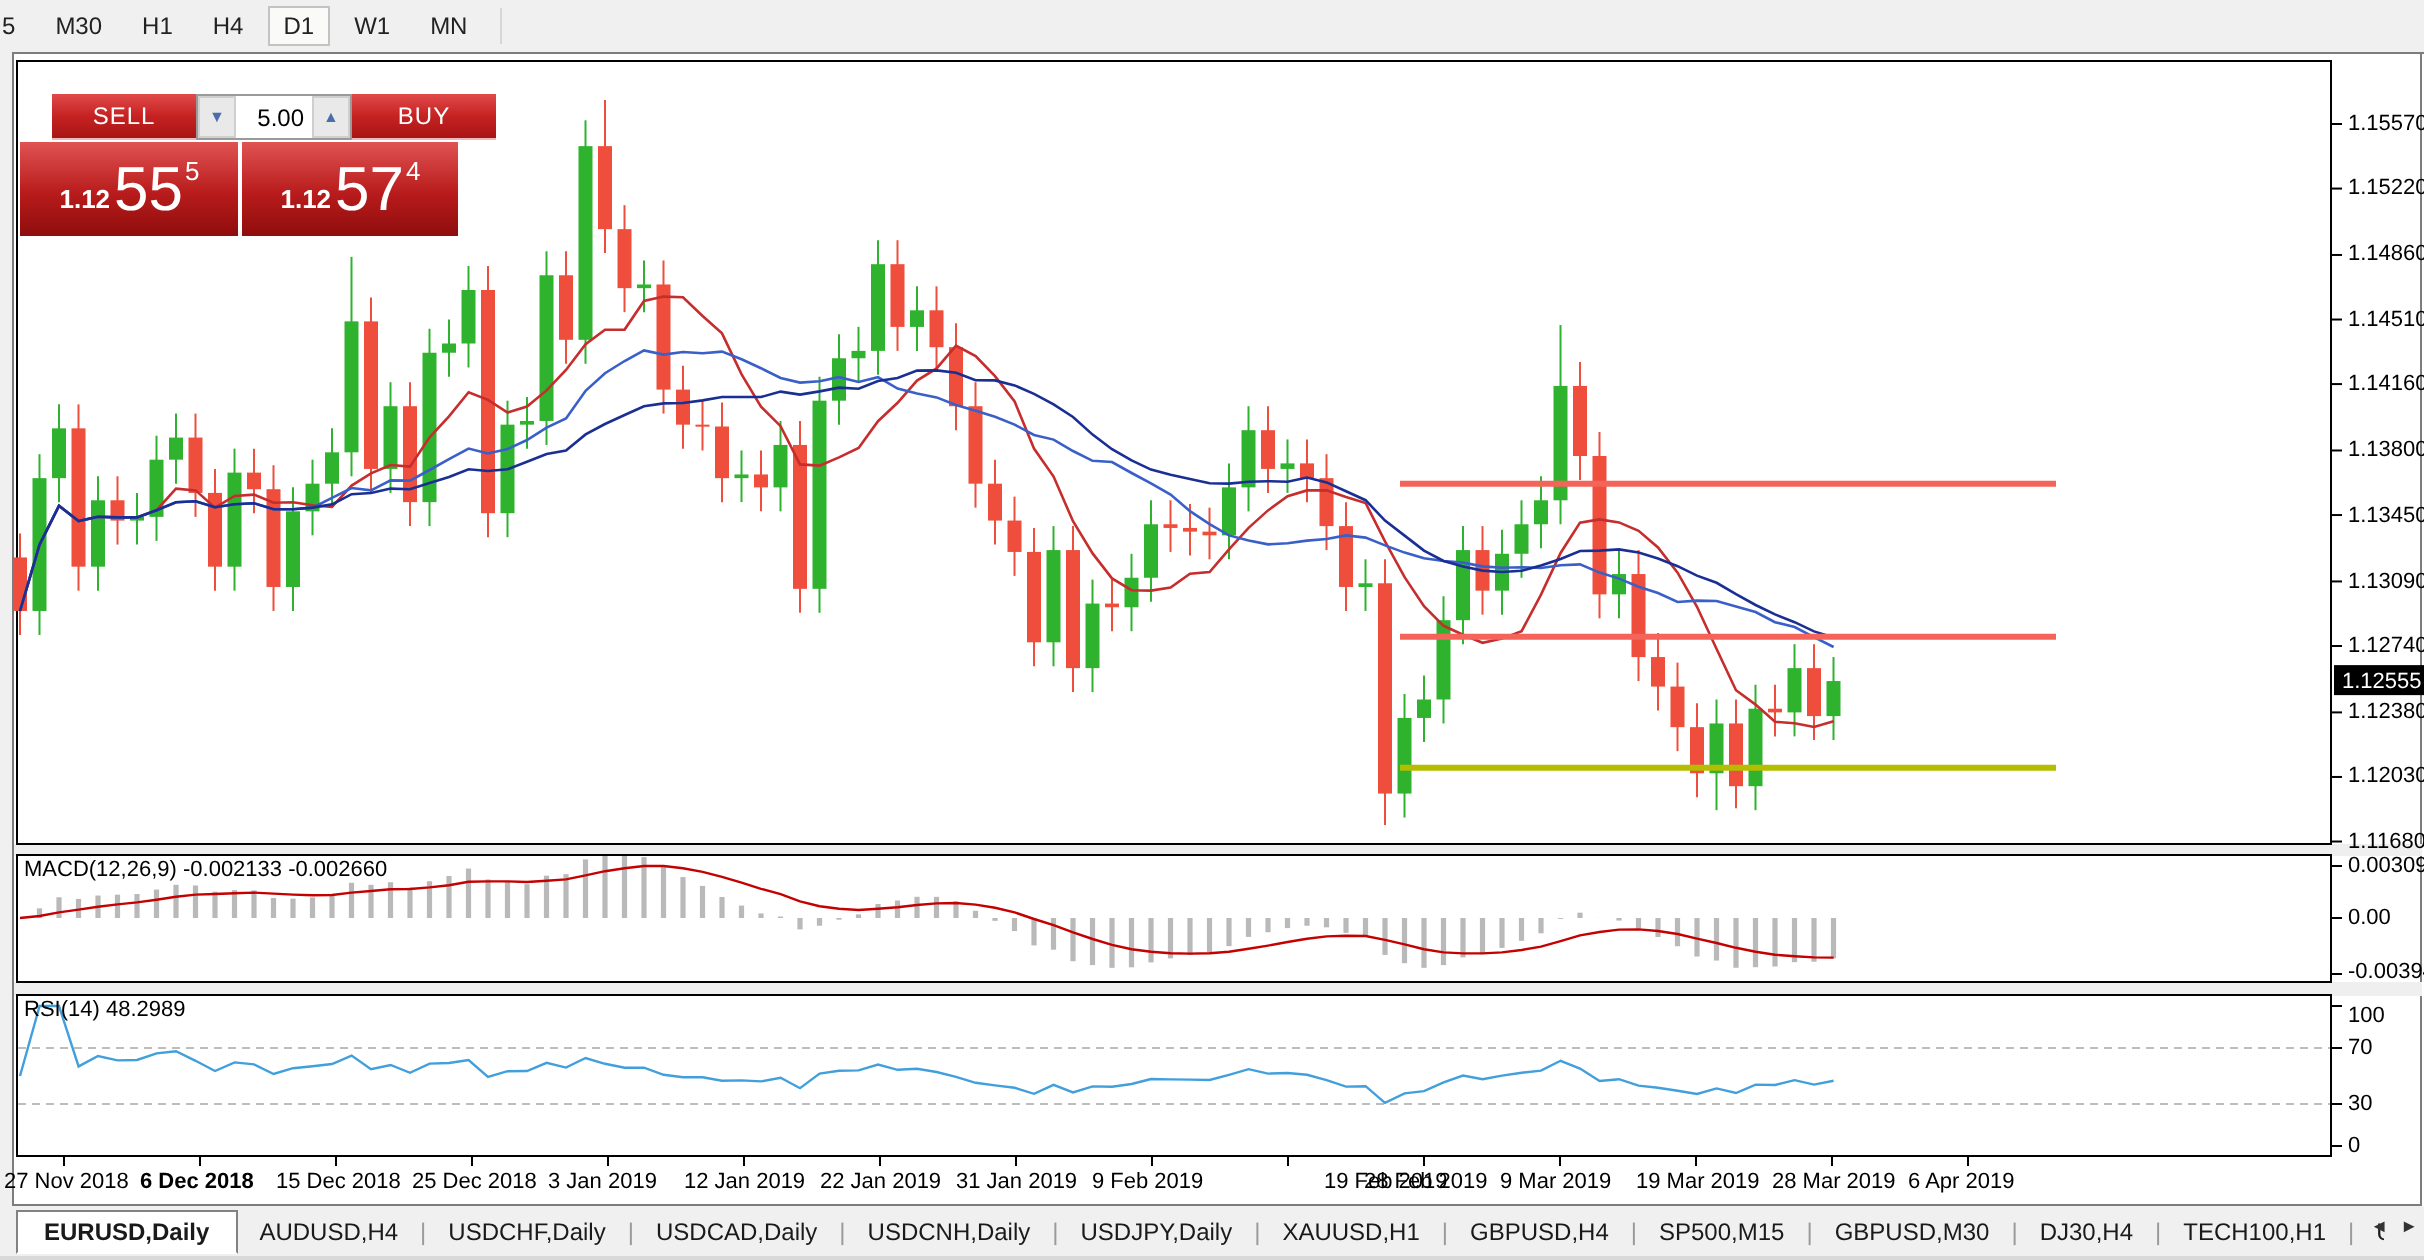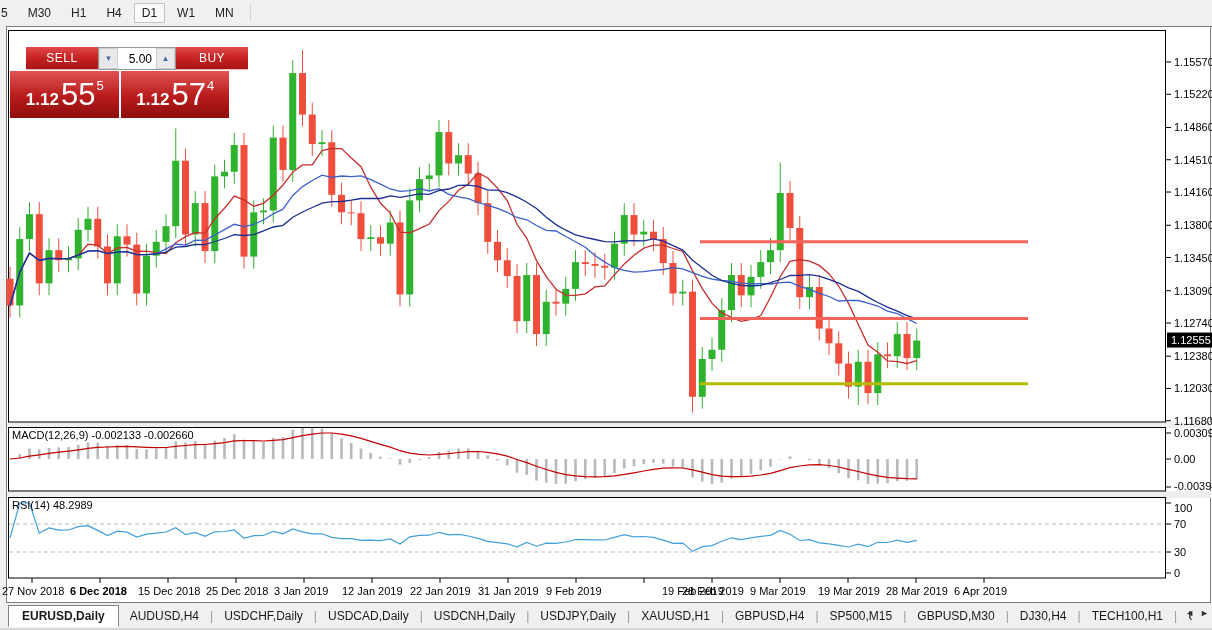--- a/index.html
+++ b/index.html
@@ -36,21 +36,21 @@
     border-bottom:1px solid #f0b9b9;cursor:pointer;}
   #tw-spin{flex:1;display:flex;border:1px solid #9a9a9a;background:#fff;}
   .spin-btn{width:17px;display:flex;align-items:center;justify-content:center;
     background:#e9e9e9;color:#4a6ea9;font-size:8px;cursor:pointer;border:1px solid #cfcfcf;}
   .vol-input{flex:1;border:none;outline:none;text-align:right;font-size:12px;width:30px;
     font-family:"Liberation Sans",sans-serif;padding:0 4px;}
   #tw-row2{display:flex;height:47px;}
   .price-panel{flex:1;display:flex;align-items:center;justify-content:center;color:#fff;cursor:pointer;
     background:linear-gradient(180deg,#e05353 0%,#b81b1b 55%,#8f0d0d 100%);}
   .price-panel.left{margin-right:2px;}
-  .pp-small{font-size:17px;font-weight:bold;margin-right:2px;margin-top:10px;}
+  .pp-small{font-size:13px;font-weight:bold;margin-right:2px;margin-top:10px;}
   .pp-big{font-size:31px;}
   .pp-sup{font-size:13px;position:relative;top:-9px;left:1px;}
 
   
   #macd-label{position:absolute;left:12px;top:429px;font-size:11px;}
   #rsi-label{position:absolute;left:12px;top:499px;font-size:11px;}
 
   
   #tabbar{position:absolute;left:0;top:603px;width:1212px;height:25px;background:#f0f0f0;
     display:flex;align-items:stretch;}

